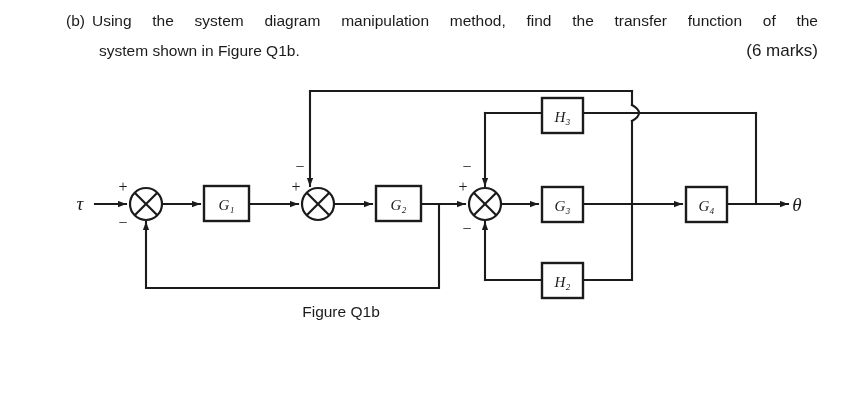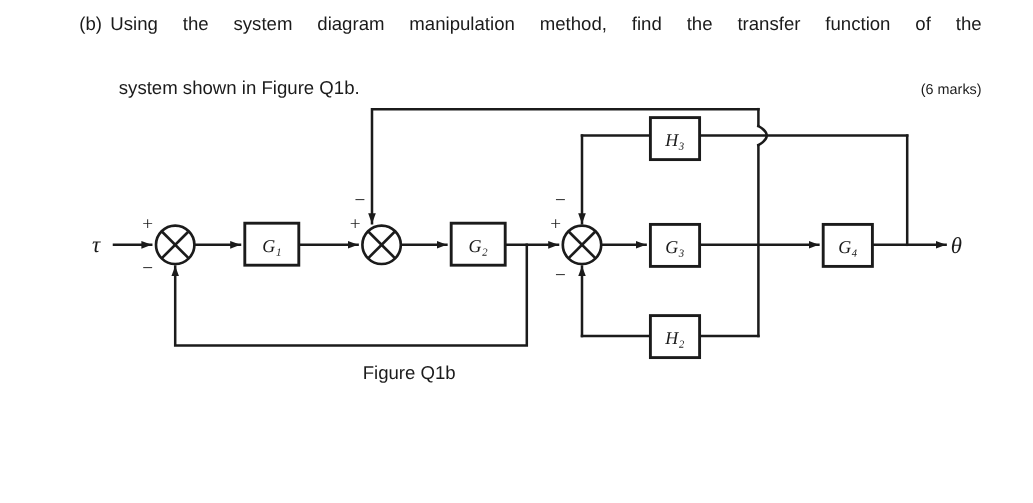--- a/index.html
+++ b/index.html
@@ -33,31 +33,31 @@
     flex: 0 0 auto;
     margin-right: 7px;
   }
   .q-body-1 {
     flex: 1 1 auto;
     text-align: justify;
     text-align-last: justify;
   }
   .q-line2 {
     position: relative;
-    margin-top: 27px;
+    margin-top: 4px;
     padding-left: 33px;
     font-size: 15.5px;
     color: #1b1b1b;
     line-height: 26px;
   }
   .q-marks {
     position: absolute;
     right: 0;
     top: 0;
-    font-size: 12px;
+    font-size: 17px;
     color: #1b1b1b;
   }
   
   #diagram {
     position: absolute;
     left: 0;
     top: 0;
     width: 861px;
     height: 419px;
   }

